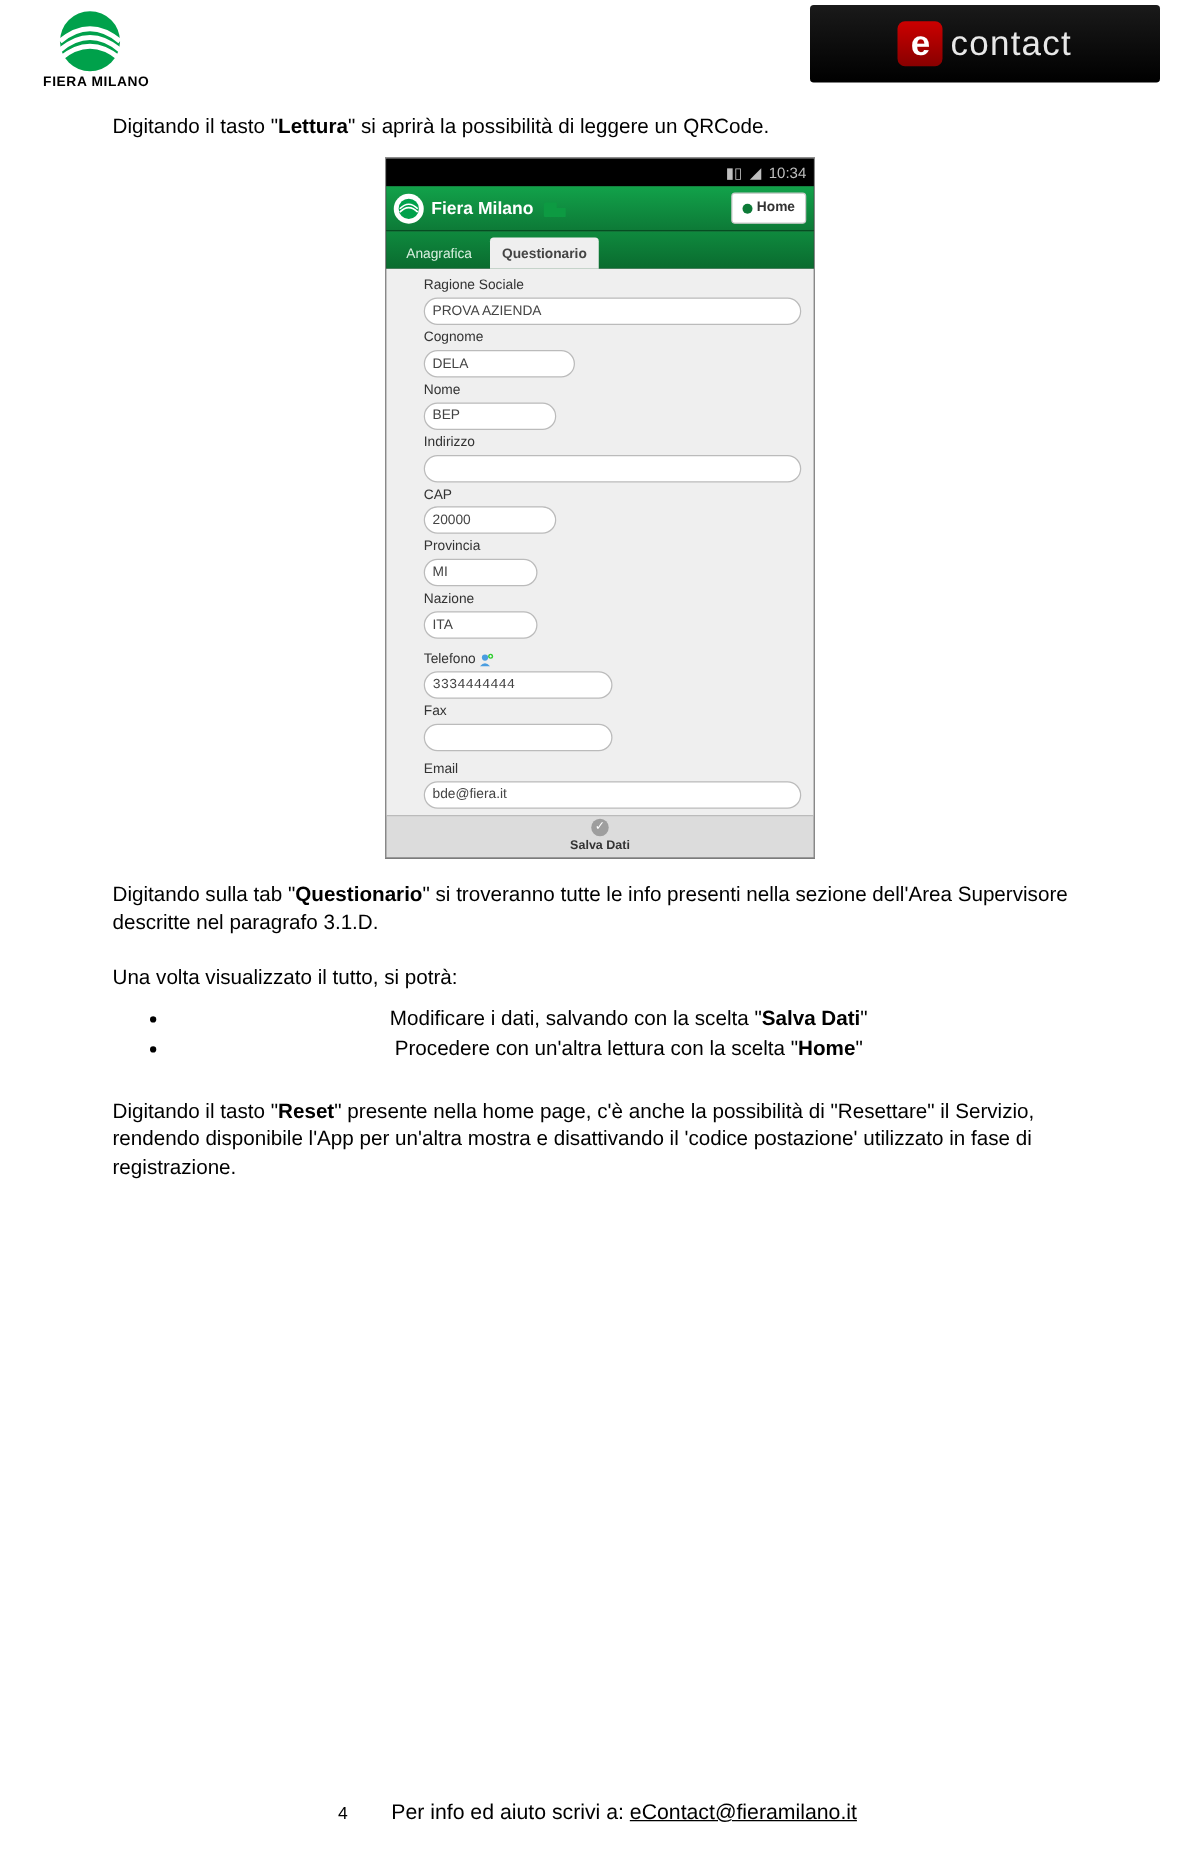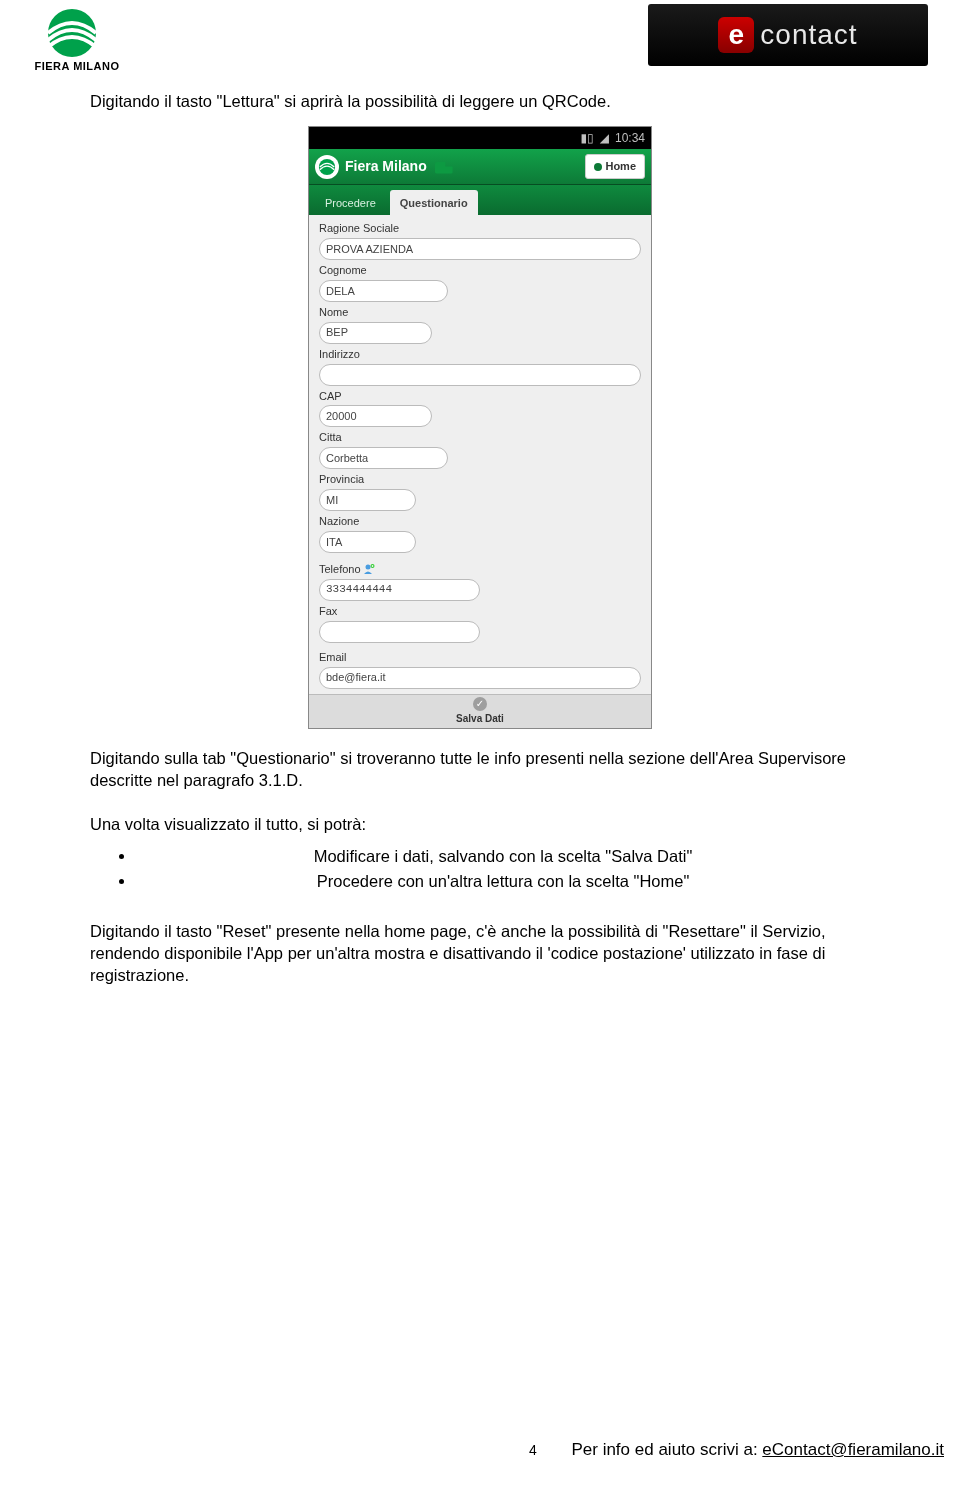--- a/index.html
+++ b/index.html
@@ -61,21 +61,21 @@
     font-weight: normal;
     letter-spacing: 1px;
     font-family: Arial, sans-serif;
   }
   .content {
     padding: 0 90px;
     font-size: 16.5px;
     line-height: 1.35;
   }
   .para { margin-bottom: 4px; }
-  .bold { font-weight: normal; }
+  .bold { font-weight: bold; }
   .phone {
     width: 344px;
     margin: 14px auto 18px;
     background: #262626;
     border: 1px solid #888;
   }
   .status-bar {
     height: 22px;
     background: #000;
     color: #bfbfbf;
@@ -140,21 +140,21 @@
   }
   .tab.active {
     background: #efefef;
     color: #444;
     font-weight: bold;
   }
   .form {
     background: #efefef;
     padding: 6px 10px 2px;
   }
-  .field { margin-bottom: 3px; }
+  .field { margin-bottom: 3px; margin-left: 20px; }
   .field-label {
     font-size: 11px;
     color: #333;
     margin-bottom: 2px;
     display: flex;
     align-items: center;
     gap: 2px;
   }
   .field-input {
     background: #fff;
@@ -201,22 +201,22 @@
   .section-gap { height: 18px; }
   ul.bullets {
     margin: 10px 0 10px 46px;
     list-style: disc;
     text-align: center;
   }
   ul.bullets li { margin-bottom: 2px; }
   .footer {
     position: absolute;
     bottom: 36px;
-    left: 0; right: 16px;
-    text-align: right;
+    left: 0; right: 4px;
+    text-align: center;
     font-size: 17px;
   }
   .footer .pagenum {
     font-size: 14px;
     margin-right: 30px;
   }
   .footer .email { text-decoration: underline; }
   .wifi-icon {
     width: 18px; height: 12px;
     background: #0d9a42;
@@ -266,21 +266,21 @@
       <div class="app-title">
         <span>Fiera Milano</span>
         <span class="wifi-icon" style="display:inline-block;vertical-align:middle;margin-left:4px;"></span>
       </div>
       <div class="home-btn">
         <span class="home-dot"></span>
         <span>Home</span>
       </div>
     </div>
     <div class="tabs">
-      <div class="tab">Procedere</div>
+      <div class="tab">Anagrafica</div>
       <div class="tab active">Questionario</div>
     </div>
     <div class="form">
       <div class="field">
         <div class="field-label">Ragione Sociale</div>
         <div class="field-input">PROVA AZIENDA</div>
       </div>
       <div class="field">
         <div class="field-label">Cognome</div>
         <div class="field-input w40">DELA</div>
@@ -289,24 +289,20 @@
         <div class="field-label">Nome</div>
         <div class="field-input w35">BEP</div>
       </div>
       <div class="field">
         <div class="field-label">Indirizzo</div>
         <div class="field-input"></div>
       </div>
       <div class="field">
         <div class="field-label">CAP</div>
         <div class="field-input w35">20000</div>
-      </div>
-      <div class="field">
-        <div class="field-label">Citta</div>
-        <div class="field-input w40">Corbetta</div>
       </div>
       <div class="field">
         <div class="field-label">Provincia</div>
         <div class="field-input w30">MI</div>
       </div>
       <div class="field">
         <div class="field-label">Nazione</div>
         <div class="field-input w30">ITA</div>
       </div>
       <div style="height:6px"></div>

